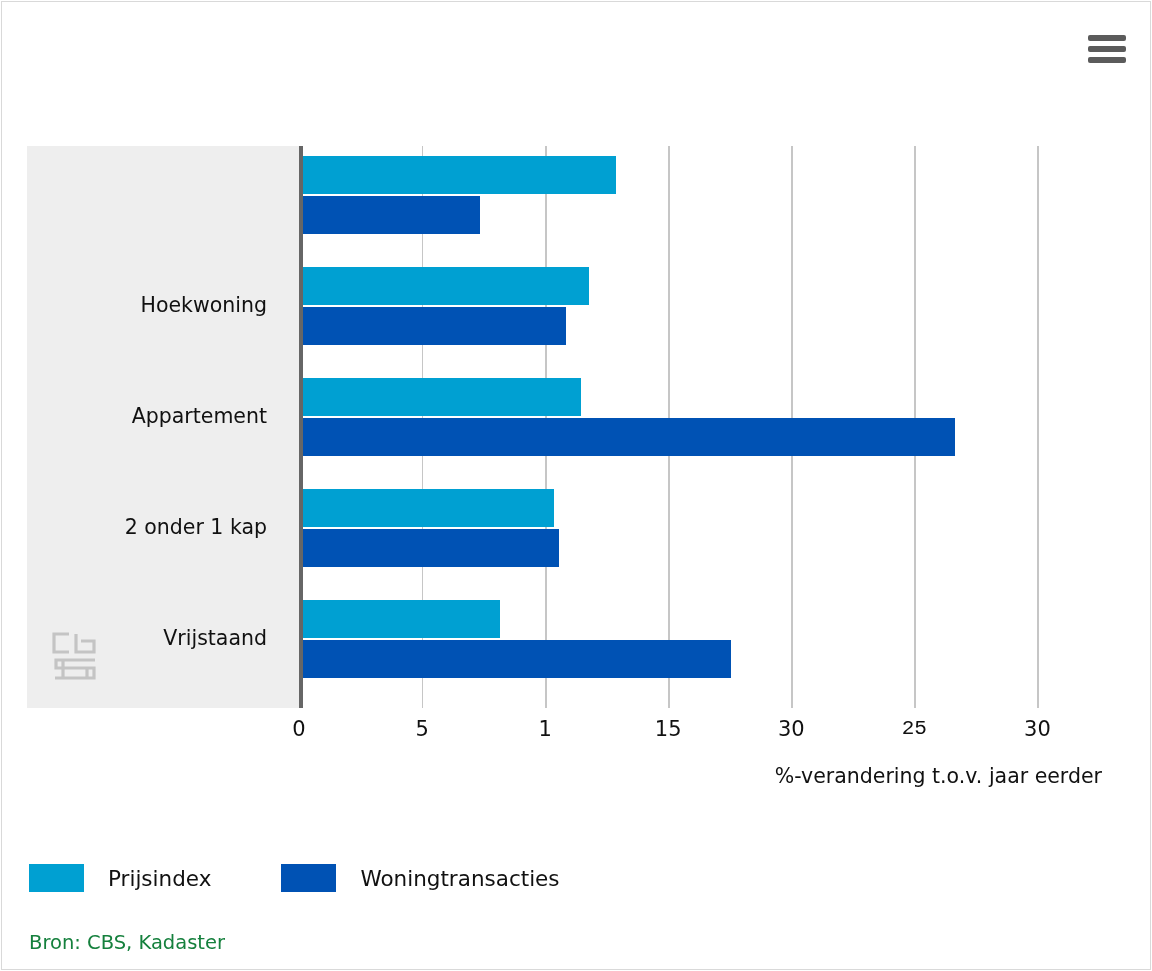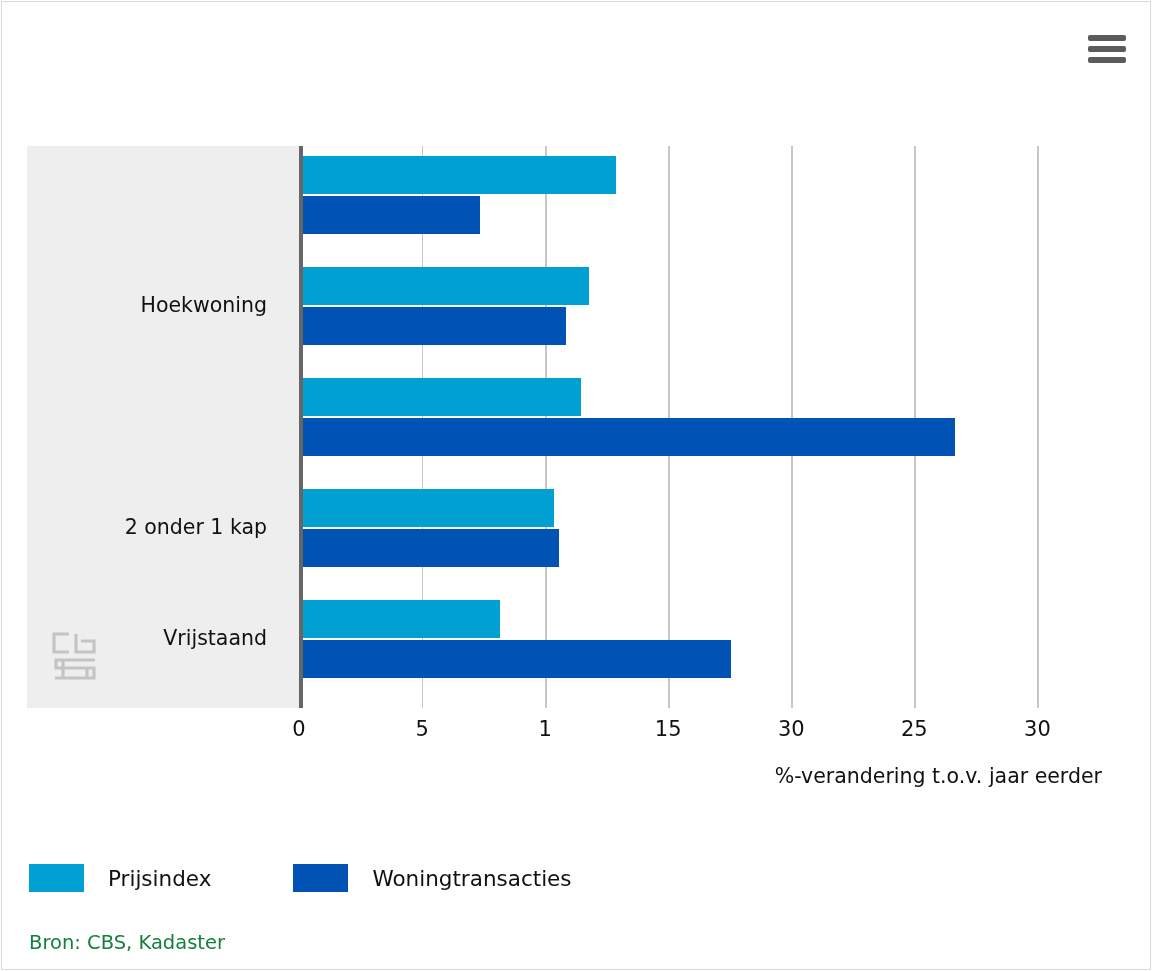--- a/index.html
+++ b/index.html
@@ -139,21 +139,21 @@
     color: #111;
   }
 
   
   .legend {
     position: absolute;
     left: 27px;
     top: 862px;
     display: flex;
     align-items: center;
-    gap: 16px;
+    gap: 4px;
   }
   .legend-item {
     display: flex;
     align-items: center;
     margin-right: 66px;
   }
   .legend-swatch {
     width: 55px; height: 28px;
     margin-right: 24px;
   }
@@ -189,20 +189,21 @@
       <svg class="cbs-logo" viewBox="0 0 52 58">
         <g fill="none" stroke="#c0c0c0" stroke-width="3.2">
           <path d="M20 4 H5 V22 H20"></path>
           <path d="M27 4 V22 H45 V11 H32"></path>
           <path d="M46 30 H7 V38 H45 V48 H6"></path>
           <path d="M14 30 V48"></path>
           <path d="M38 38 V48"></path>
         </g>
       </svg>
         <div class="cat-label" style="top: 149px;">Hoekwoning</div>
+        <div class="cat-label" style="top: 260px;">Appartement</div>
         <div class="cat-label" style="top: 371px;">2 onder 1 kap</div>
         <div class="cat-label" style="top: 482px;">Vrijstaand</div>
       </div>
 
     <div class="plot">
       <div class="axis-line"></div>
     <div class="gridline" style="left: 123.077px;"></div>
         <div class="gridline" style="left: 246.154px;"></div>
         <div class="gridline" style="left: 369.231px;"></div>
         <div class="gridline" style="left: 492.308px;"></div>
@@ -228,21 +229,21 @@
           <div class="bar price" title="Prijsindex: 8%" style="width: 196.923px; background: rgb(0, 160, 210);"></div>
           <div class="bar trans" title="Woningtransacties: 17.4%" style="width: 428.308px; background: rgb(0, 82, 180);"></div>
         </div>
       </div>
 
   <div class="tick-label" style="left: 297px;">0</div>
       <div class="tick-label" style="left: 420.077px;">5</div>
       <div class="tick-label" style="left: 543.154px;">1</div>
       <div class="tick-label" style="left: 666.231px;">15</div>
       <div class="tick-label" style="left: 789.308px;">30</div>
-      <div class="tick-label" style="left: 912.385px;">25</div>
+      <div class="tick-label" style="left: 912.385px; font-family: Liberation Mono, monospace;">25</div>
       <div class="tick-label" style="left: 1035.46px;">30</div>
       <div class="axis-title">%-verandering t.o.v. jaar eerder</div>
     </div>
 
   <div class="legend">
       <div class="legend-item">
         <div class="legend-swatch" style="background: rgb(0, 160, 210);"></div>
         <div class="legend-text">Prijsindex</div>
       </div>
       <div class="legend-item">

